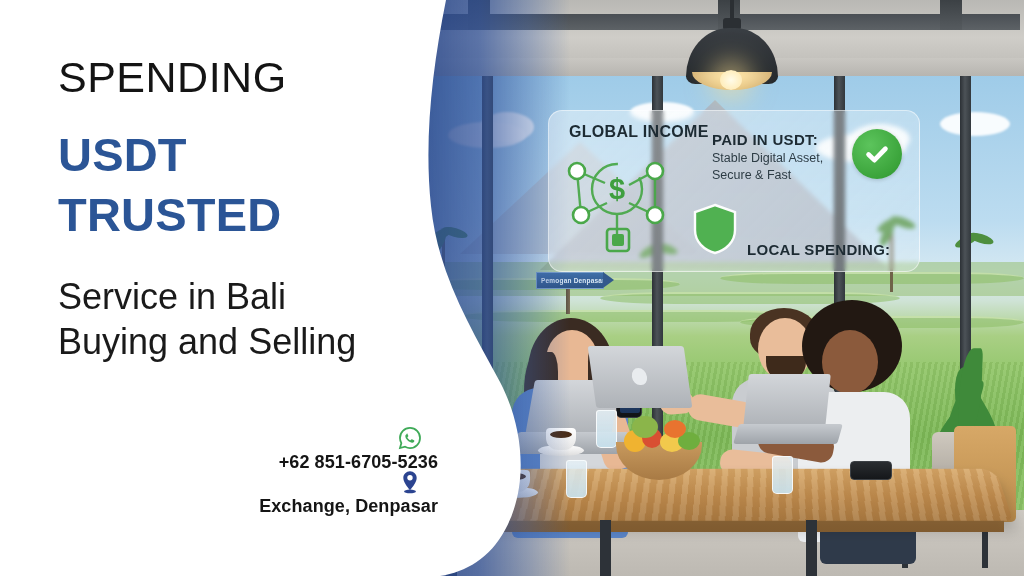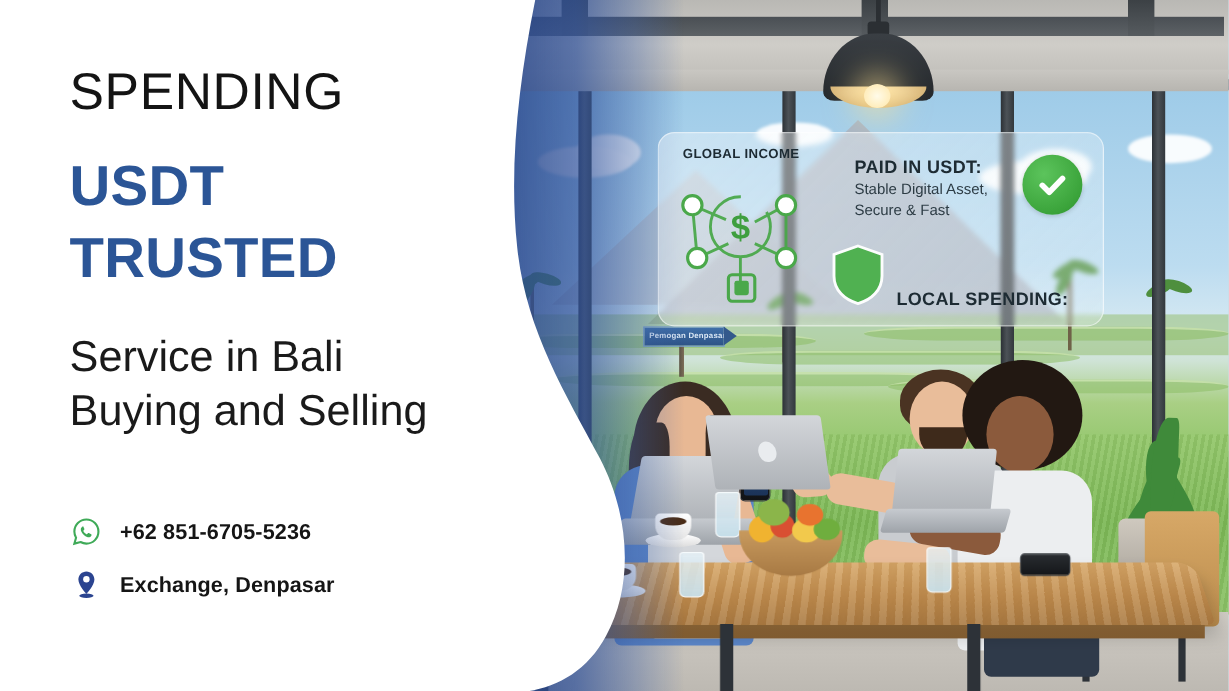--- a/index.html
+++ b/index.html
@@ -274,22 +274,22 @@
   }
   .subhead {
     position: absolute; left: 0; top: 274px;
     font-size: 36px; line-height: 1.26;
     font-weight: 400; color: #1a1a1a;
   }
 
   
   #contacts { position: absolute; left: 0; top: 424px; width: 380px; }
   .contact-row {
-    display: flex; align-items: center;
-    height: 38px; margin-bottom: 6px;
+    display: flex; align-items: flex-end;
+    height: 38px; margin-bottom: 6px; flex-direction: column;
   }
   .contact-icon {
     width: 28px; height: 28px; margin-right: 14px;
     display: flex; align-items: center; justify-content: center;
     flex: 0 0 28px;
   }
   .contact-text {
     font-size: 18px; font-weight: 700; color: #151515;
     letter-spacing: .1px;
   }
@@ -305,21 +305,21 @@
     backdrop-filter: blur(2px);
   }
   .gp-title {
     position: absolute; font-weight: 700; color: #1d2b33;
     letter-spacing: .3px;
   }
   .gp-body {
     position: absolute; color: #2d3c45; font-weight: 400;
   }
   #global-income-label {
-    left: 20px; top: 12px; font-size: 11px;
+    left: 20px; top: 12px; font-size: 16px;
   }
   #paid-usdt-title { left: 163px; top: 20px; font-size: 15px; }
   #paid-usdt-body  { left: 163px; top: 39px; font-size: 12.5px; line-height: 1.32; }
   #local-spend-title { left: 198px; top: 94px; font-size: 15px; margin-top: 36px; }
   #local-spend-body  { left: 198px; top: 113px; font-size: 12.5px; line-height: 1.32; }
 
   .check-badge {
     position: absolute; left: 303px; top: 18px;
     width: 50px; height: 50px; border-radius: 50%;
     background: radial-gradient(circle at 36% 32%, #5cc45c, #3aa33a 72%, #2e8b2e);

